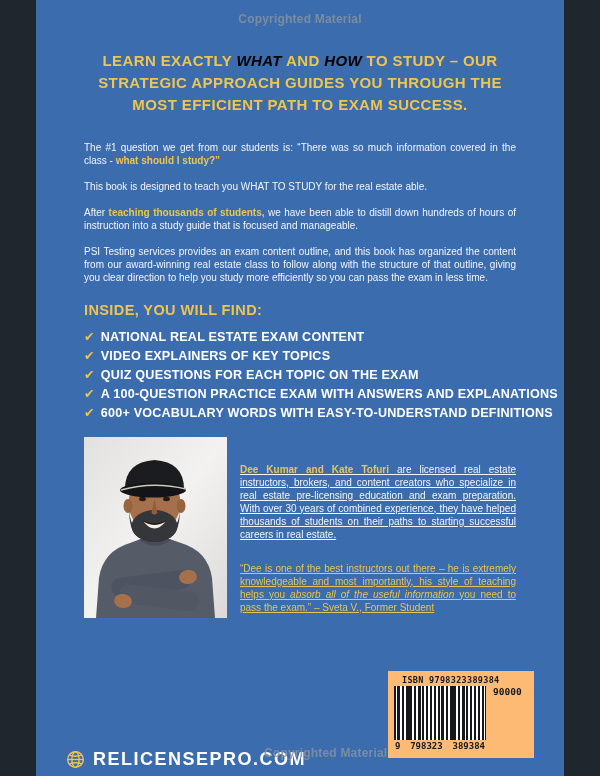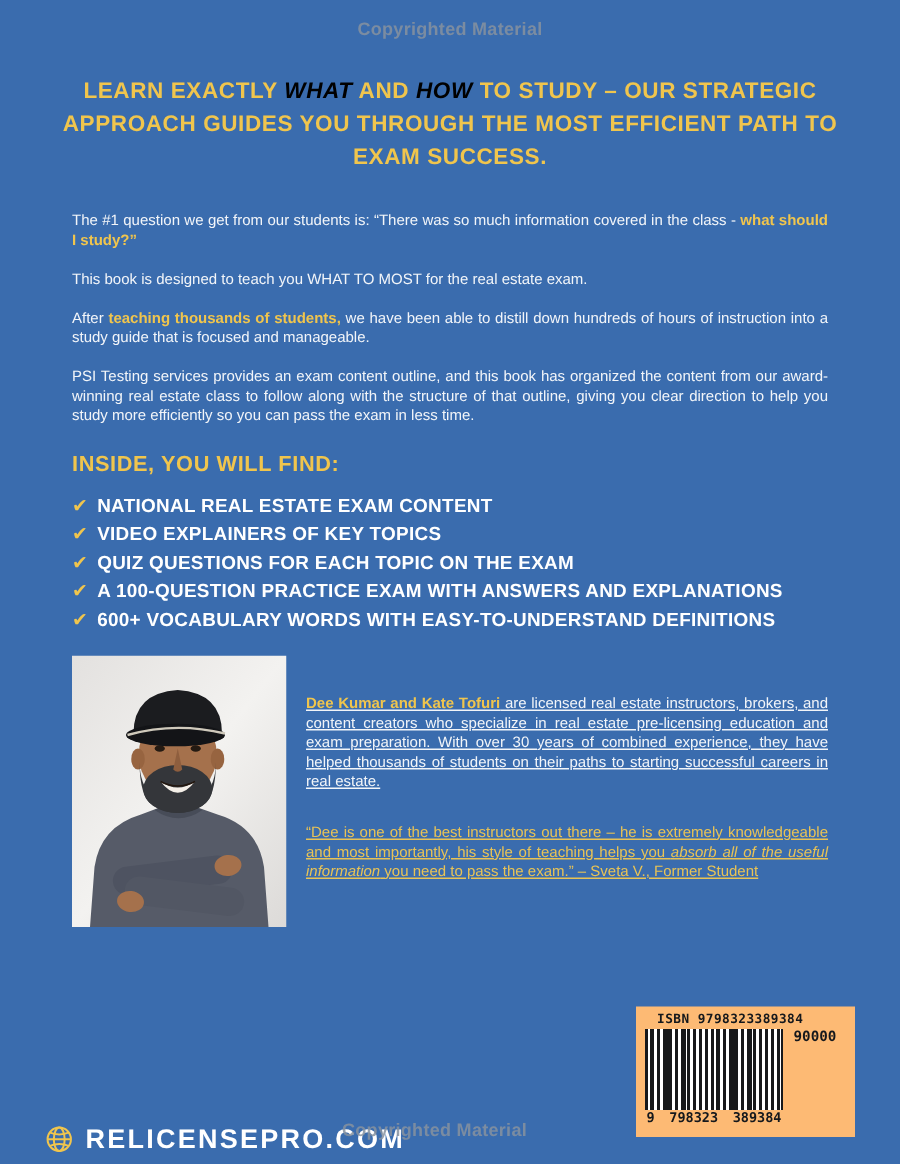--- a/index.html
+++ b/index.html
@@ -2,21 +2,21 @@
 <html><head>
 <meta charset="utf-8">
 <style>
   html,body{margin:0;padding:0;}
   body{
     font-family:"Liberation Sans","DejaVu Sans",sans-serif;
     background:#20262e;
   }
   .cover{
     position:relative;
-    width:600px;height:776px;
+    width:528px;height:776px;
     margin:0 auto;
     background:#3a6cae;
     overflow:hidden;
     color:#ffffff;
   }
   .copyright{
     position:absolute;
     font-size:12px;
     font-weight:bold;
     color:#87929f;
@@ -163,21 +163,21 @@
 
 <div class="cover">
 
   <div class="copyright top">Copyrighted Material</div>
 
   <div class="headline"><span>LEARN EXACTLY </span><span class="wh">WHAT</span><span> AND </span><span class="wh">HOW</span><span> TO STUDY – OUR STRATEGIC APPROACH GUIDES YOU THROUGH THE MOST EFFICIENT PATH TO EXAM SUCCESS.</span></div>
 
   <div class="content">
     <p><span>The #1 question we get from our students is: “There was so much information covered in the class - </span><span class="hl">what should I study?”</span></p>
 
-    <p>This book is designed to teach you WHAT TO MOST for the real estate exam.</p>
+    <p>This book is designed to teach you WHAT TO STUDY for the real estate able.</p>
 
     <p><span>After </span><span class="hl">teaching thousands of students,</span><span> we have been able to distill down hundreds of hours of instruction into a study guide that is focused and manageable.</span></p>
 
     <p>PSI Testing services provides an exam content outline, and this book has organized the content from our award-winning real estate class to follow along with the structure of that outline, giving you clear direction to help you study more efficiently so you can pass the exam in less time.</p>
 
     <div class="inside-heading">INSIDE, YOU WILL FIND:</div>
 
     <ul class="checklist">
       <li><span class="check">✔</span><span>NATIONAL REAL ESTATE EXAM CONTENT</span></li>
       <li><span class="check">✔</span><span>VIDEO EXPLAINERS OF KEY TOPICS</span></li>

